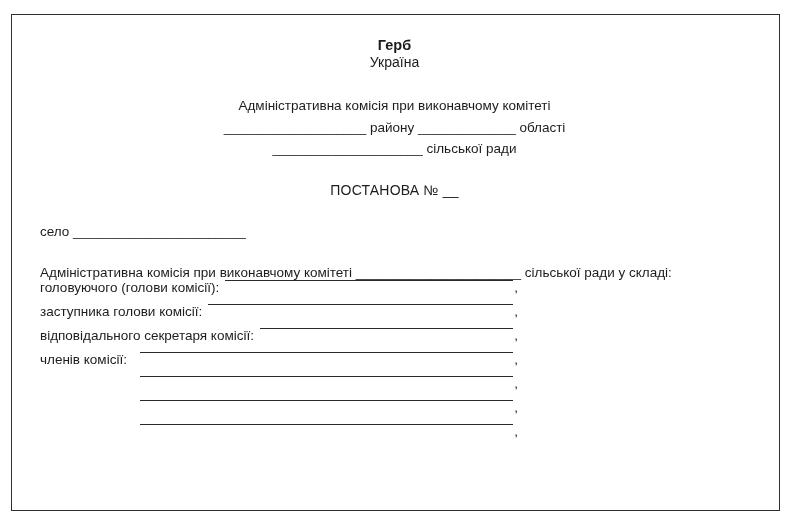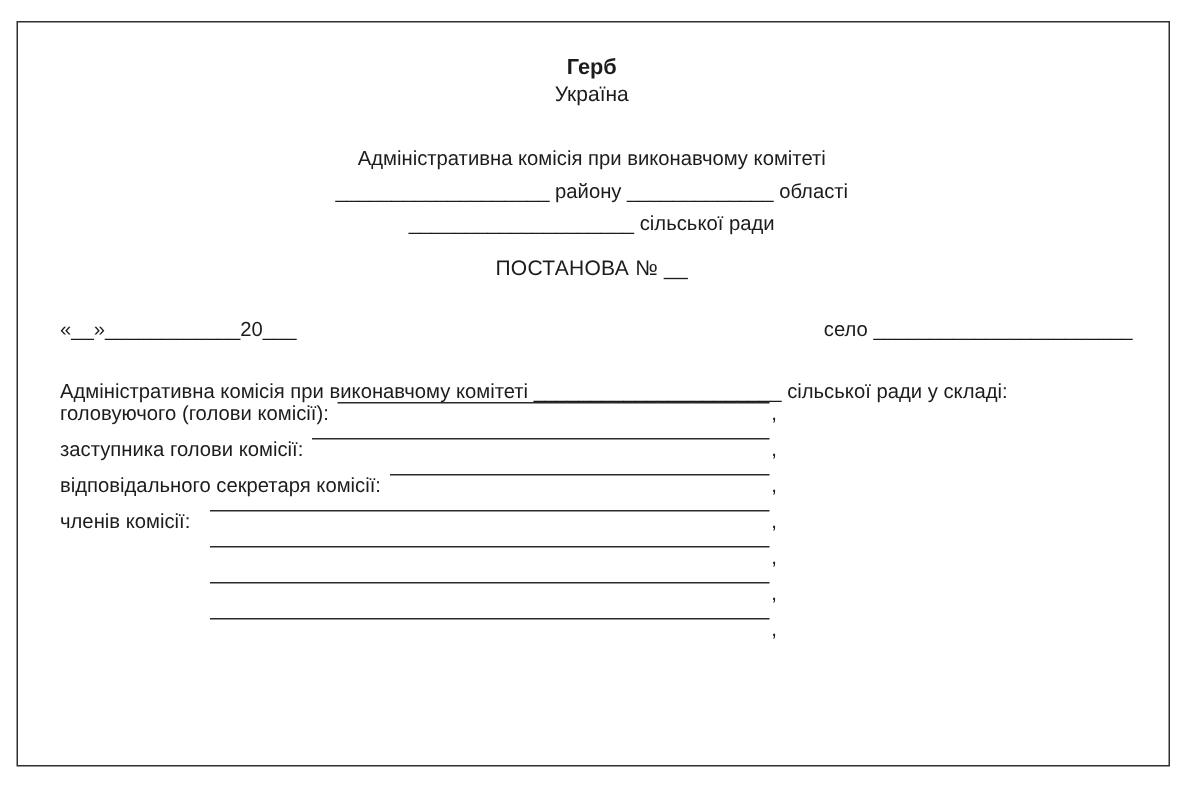--- a/index.html
+++ b/index.html
@@ -19,21 +19,21 @@
   }
   .content{
     position:absolute;
     left:0;top:0;right:0;bottom:0;
     font-size:13.5px;
   }
   .centered{text-align:center;}
   .emblem{margin-top:37px;font-weight:700;font-size:14.5px;line-height:17px;}
   .country{font-size:14px;line-height:17px;}
   .org{margin-top:24px;line-height:21.5px;}
-  .title-block{margin-top:8px;line-height:21.5px;}
+  .title-block{margin-top:20px;line-height:21.5px;}
   .res-title{font-size:14px;letter-spacing:.2px;}
   .dateline{
     margin-top:22px;
     padding:0 34px 0 40px;
     display:flex;
     justify-content:space-between;
     line-height:17px;
     white-space:pre;
   }
   .body-block{margin-top:16px;padding-left:40px;}
@@ -63,21 +63,20 @@
       <div><span class="blank">___________________</span><span> району </span><span class="blank">_____________</span><span> області</span></div>
       <div><span class="blank">____________________</span><span> сільської ради</span></div>
     </div>
 
     <div class="title-block">
       <div class="res-title">ПОСТАНОВА № __</div>
     </div>
   </div>
 
   <div class="dateline">
-    <span>«__»____________20___</span>
     <span><span>село </span><span class="blank">_______________________</span></span>
   </div>
 
   <div class="body-block">
     <div class="intro">
       <span>Адміністративна комісія при виконавчому комітеті </span><span class="blank">______________________</span><span> сільської ради у складі:</span>
     </div>
 
     <div class="rows">
       <div class="c-row">

